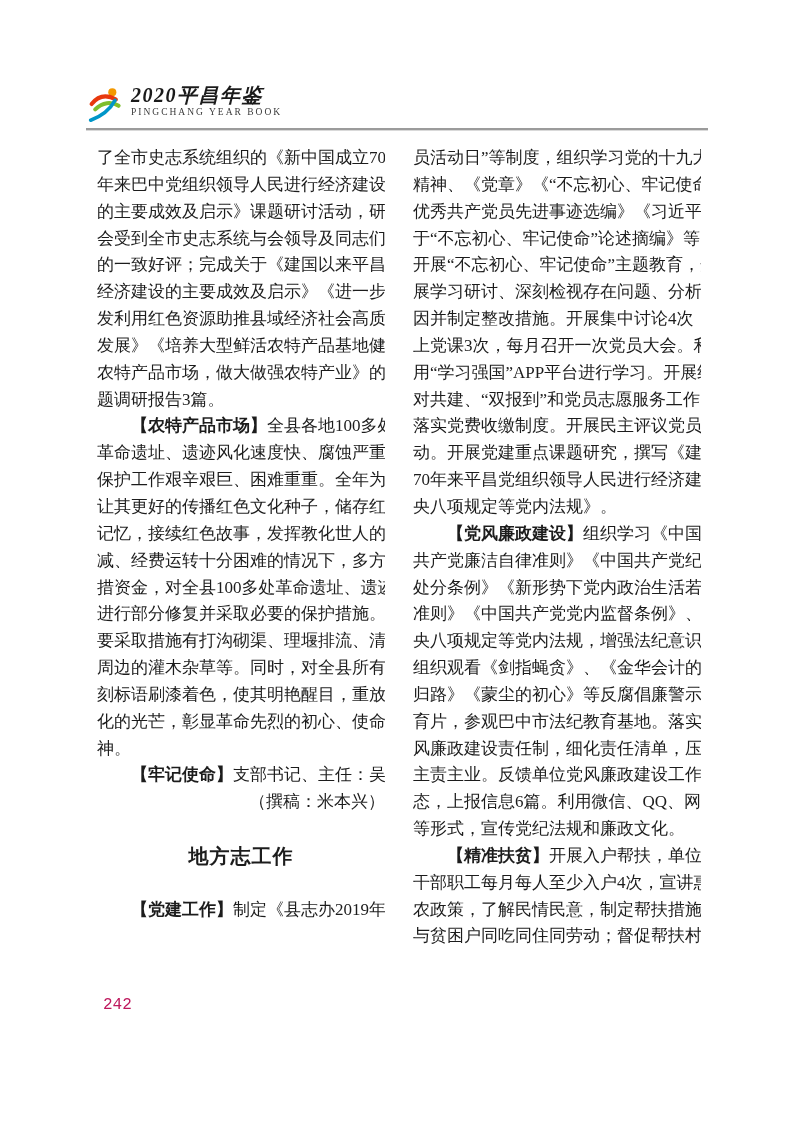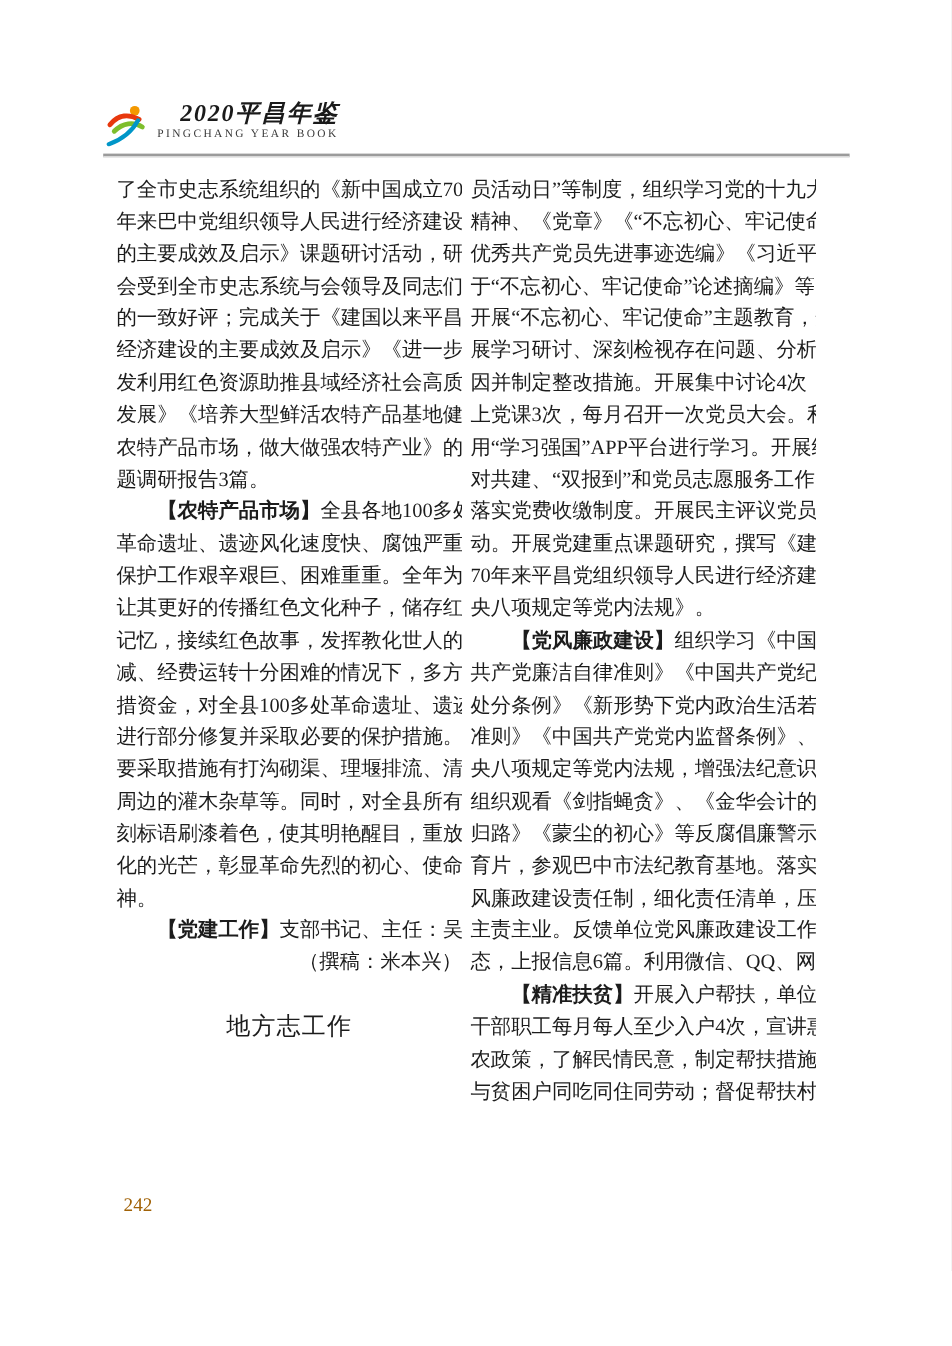--- a/index.html
+++ b/index.html
@@ -10,57 +10,56 @@
     color:#1c1c1c;
   }
   
   .header { position:absolute; left:88px; top:84px; width:620px; }
   .logo-row { display:flex; align-items:flex-start; gap:7px; height:40px; }
   .logo-icon { width:36px; height:36px; flex:0 0 auto; margin-top:2px; }
   .logo-title {
     font-size:20px; font-weight:bold; font-style:italic; letter-spacing:1.5px;
     color:#1a1a1a; line-height:22px;
     font-family:"Liberation Serif","DejaVu Serif",serif;
-    text-align:right;
   }
   .logo-subtitle {
     font-size:9.5px; letter-spacing:2px; color:#3a3a3a; line-height:13px;
     font-weight:normal;
   }
   .header-rule {
     position:absolute; left:-2px; top:44px; width:622px; height:2px;
     background:#9b9b9b; border-bottom:1px solid #d9d9d9;
   }
   
-  .columns { position:absolute; left:97px; top:145px; display:flex; gap:7px; }
+  .columns { position:absolute; left:97px; top:145px; display:flex; gap:28px; }
   .col { width:288px; }
   .line {
     height:26.85px; line-height:26.85px; font-size:17px;
     text-align:justify; text-align-last:justify;
     overflow:hidden; white-space:nowrap;
   }
   .line.end   { text-align-last:left; }
   .line.right { text-align-last:right; }
   .line.indent { padding-left:34px; }
   .line.blank  { }
   .line.heading {
     text-align:center; text-align-last:center;
-    font-weight:normal; font-size:20px;
+    font-weight:bold; font-size:20px;
     font-family:"Liberation Sans","DejaVu Sans",sans-serif;
     letter-spacing:1px;
   }
   .lbl {
     font-weight:bold;
     font-family:"Liberation Sans","DejaVu Sans",sans-serif;
   }
   
   .page-number {
     position:absolute; left:103px; top:996px;
-    font-family:Liberation Serif, serif;
-    font-size:16px; color:#a16207;
+    font-family:Liberation Mono, monospace;
+    font-size:16px; color:#be185d;
   }
 </style>
 </head>
 <body>
 
 <div class="page">
 
   <div class="header">
     <div class="logo-row">
       <svg class="logo-icon" viewBox="0 0 40 40">
@@ -95,25 +94,26 @@
         <div class="line"><span>让其更好的传播红色文化种子，储存红色</span></div>
         <div class="line"><span>记忆，接续红色故事，发挥教化世人的作</span></div>
         <div class="line"><span>减、经费运转十分困难的情况下，多方筹</span></div>
         <div class="line"><span>措资金，对全县100多处革命遗址、遗迹</span></div>
         <div class="line"><span>进行部分修复并采取必要的保护措施。主</span></div>
         <div class="line"><span>要采取措施有打沟砌渠、理堰排流、清理</span></div>
         <div class="line"><span>周边的灌木杂草等。同时，对全县所有石</span></div>
         <div class="line"><span>刻标语刷漆着色，使其明艳醒目，重放教</span></div>
         <div class="line"><span>化的光芒，彰显革命先烈的初心、使命精</span></div>
         <div class="line end"><span>神。</span></div>
-        <div class="line indent"><span class="lbl">【党建工作】</span><span>支部书记、主任：吴</span></div>
+        <div class="line indent"><span class="lbl">【牢记使命】</span><span>支部书记、主任：吴</span></div>
         <div class="line right"><span>（撰稿：米本兴）</span></div>
         <div class="line blank"></div>
         <div class="line heading"><span>地方志工作</span></div>
         <div class="line blank"></div>
+        <div class="line indent"><span class="lbl">【党建工作】</span><span>制定《县志办2019年</span></div>
       </div>
     <div class="col" id="col-right">
         <div class="line"><span>员活动日”等制度，组织学习党的十九大</span></div>
         <div class="line"><span>精神、《党章》《“不忘初心、牢记使命”</span></div>
         <div class="line"><span>优秀共产党员先进事迹选编》《习近平关</span></div>
         <div class="line"><span>于“不忘初心、牢记使命”论述摘编》等。</span></div>
         <div class="line"><span>开展“不忘初心、牢记使命”主题教育，开</span></div>
         <div class="line"><span>展学习研讨、深刻检视存在问题、分析原</span></div>
         <div class="line"><span>因并制定整改措施。开展集中讨论4次，</span></div>
         <div class="line"><span>上党课3次，每月召开一次党员大会。利</span></div>
@@ -127,20 +127,21 @@
         <div class="line"><span>共产党廉洁自律准则》《中国共产党纪律</span></div>
         <div class="line"><span>处分条例》《新形势下党内政治生活若干</span></div>
         <div class="line"><span>准则》《中国共产党党内监督条例》、中</span></div>
         <div class="line"><span>央八项规定等党内法规，增强法纪意识。</span></div>
         <div class="line"><span>组织观看《剑指蝇贪》、《金华会计的不</span></div>
         <div class="line"><span>归路》《蒙尘的初心》等反腐倡廉警示教</span></div>
         <div class="line"><span>育片，参观巴中市法纪教育基地。落实党</span></div>
         <div class="line"><span>风廉政建设责任制，细化责任清单，压实</span></div>
         <div class="line"><span>主责主业。反馈单位党风廉政建设工作动</span></div>
         <div class="line"><span>态，上报信息6篇。利用微信、QQ、网站</span></div>
+        <div class="line end"><span>等形式，宣传党纪法规和廉政文化。</span></div>
         <div class="line indent"><span class="lbl">【精准扶贫】</span><span>开展入户帮扶，单位</span></div>
         <div class="line"><span>干部职工每月每人至少入户4次，宣讲惠</span></div>
         <div class="line"><span>农政策，了解民情民意，制定帮扶措施，</span></div>
         <div class="line"><span>与贫困户同吃同住同劳动；督促帮扶村、</span></div>
       </div>
   </div>
 
   <div class="page-number">242</div>
 
 </div>

